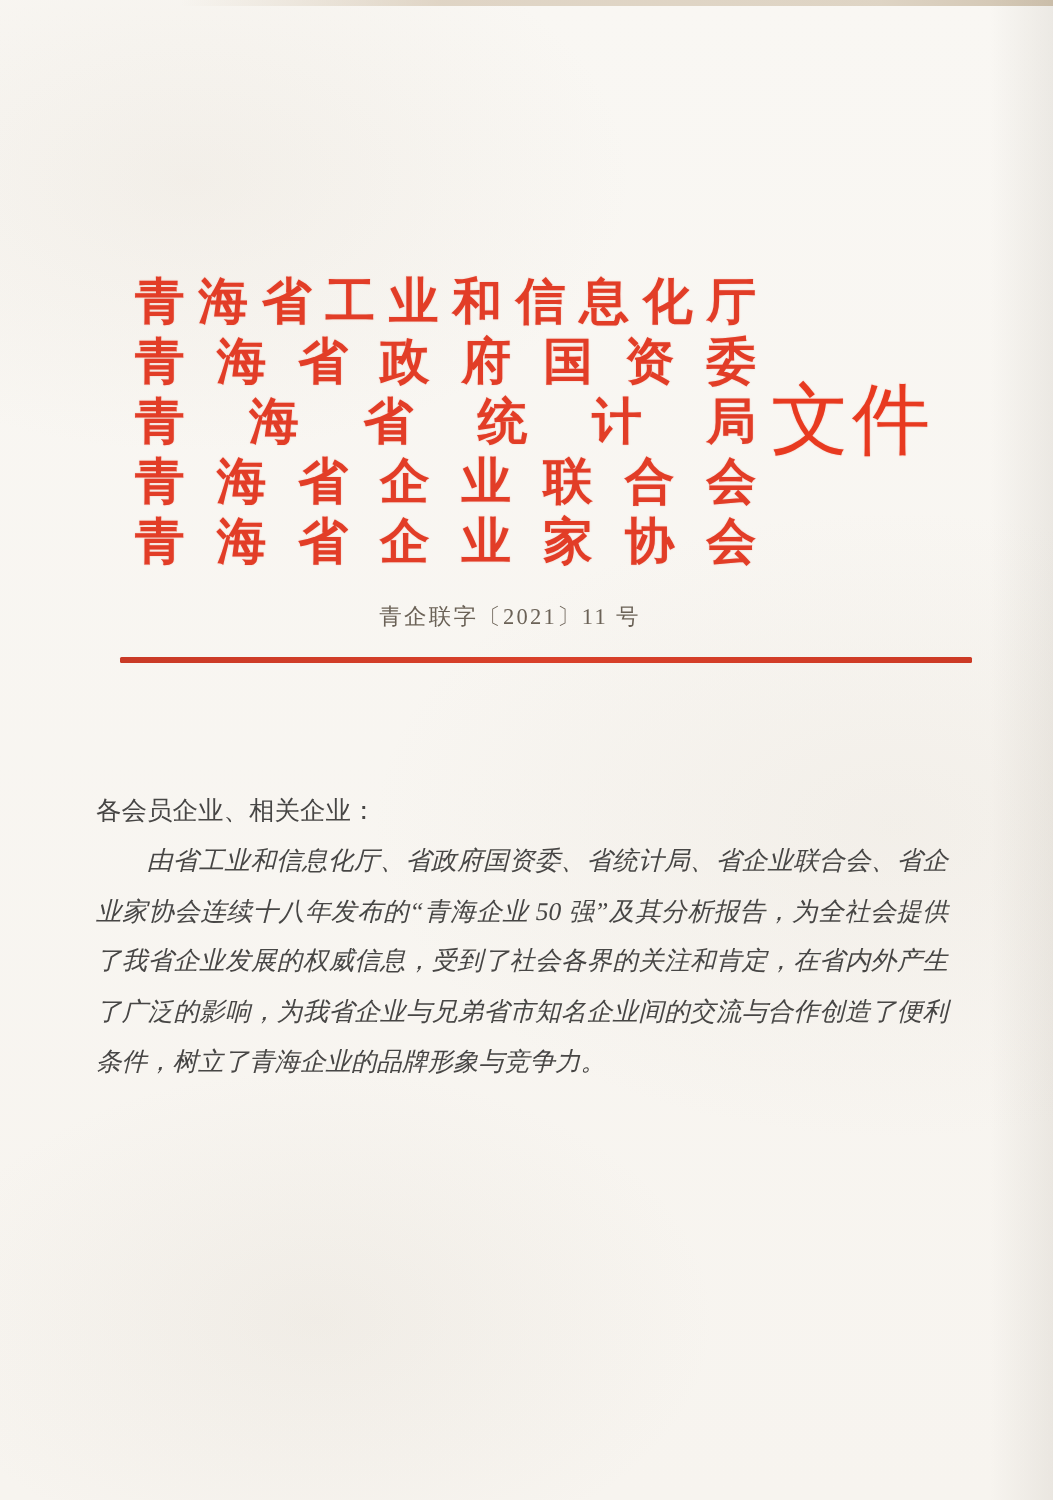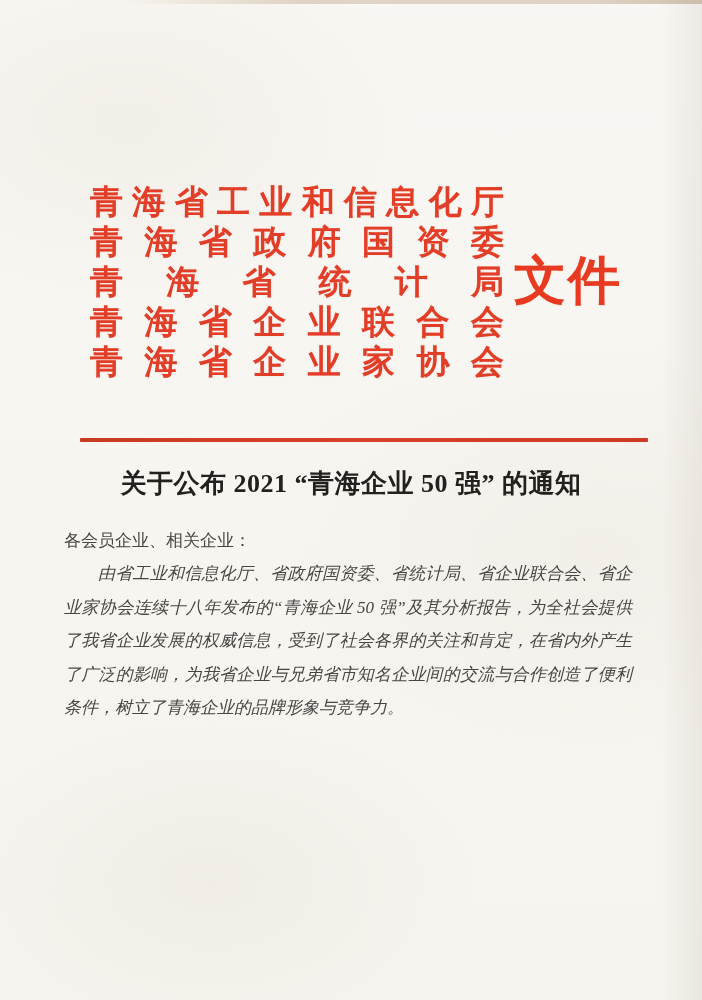--- a/index.html
+++ b/index.html
@@ -27,21 +27,21 @@
   .org-line {
     display:flex; justify-content:space-between;
     height:40px; line-height:40px;
     font-size:33px; font-weight:bold;
     color:#e23d27;
     text-shadow:0 0 1px rgba(226,61,39,0.35);
     white-space:nowrap;
   }
   .wenjian {
     position:absolute; top:252px; left:514px;
-    font-size:52px; line-height:58px; font-weight:bold;
+    font-size:52px; line-height:58px; font-weight:normal;
     color:#e83a20;
     letter-spacing:2px;
     text-shadow:0 0 1px rgba(232,58,32,0.4);
   }
   
   .doc-number {
     position:absolute; top:402px; left:0; width:680px;
     text-align:center;
     font-size:15px; letter-spacing:1.5px;
     color:#6b6257;
@@ -125,23 +125,23 @@
         <span>企</span>
         <span>业</span>
         <span>家</span>
         <span>协</span>
         <span>会</span>
       </div>
   </div>
 
   <div class="wenjian">文件</div>
 
+  <div class="doc-number">青企联字〔2021〕11 号</div>
 
   <div class="red-line"></div>
 
-  <div class="doc-title">关于公布 2021 “青海企业 50 强” 的通知</div>
 
   <div class="doc-body">
     <p class="salutation">各会员企业、相关企业：</p>
     <p class="para">由省工业和信息化厅、省政府国资委、省统计局、省企业联合会、省企业家协会连续十八年发布的“青海企业 50 强”及其分析报告，为全社会提供了我省企业发展的权威信息，受到了社会各界的关注和肯定，在省内外产生了广泛的影响，为我省企业与兄弟省市知名企业间的交流与合作创造了便利条件，树立了青海企业的品牌形象与竞争力。</p>
   </div>
 
 </div>
 
 </body></html>

